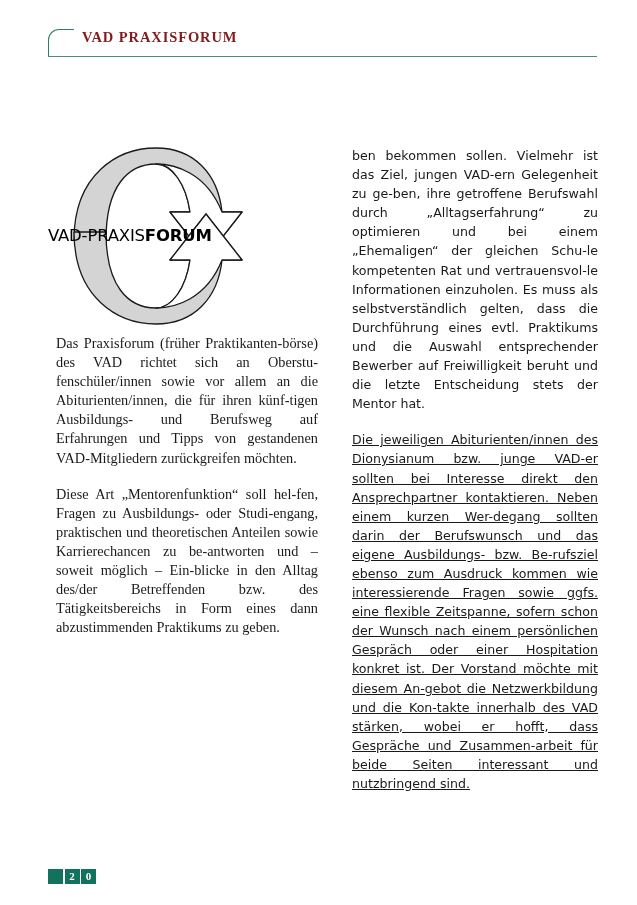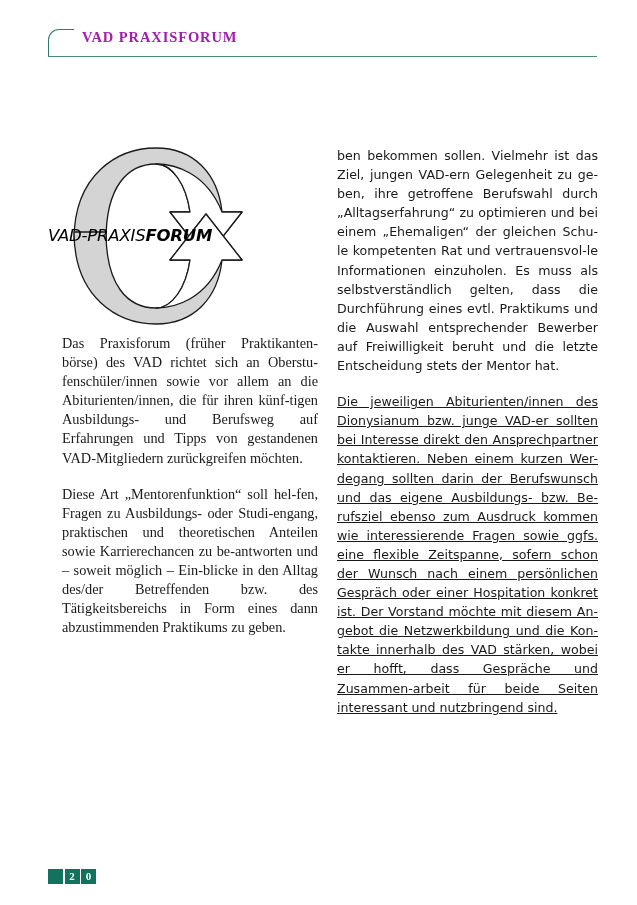--- a/index.html
+++ b/index.html
@@ -34,21 +34,21 @@
     box-sizing: border-box;
   }
   .header-title {
     position: absolute;
     left: 82px;
     top: 29px;
     font-family: "Liberation Serif", serif;
     font-weight: bold;
     font-size: 14.5px;
     letter-spacing: 0.9px;
-    color: #a21caf;
+    color: #7f1d1d;
     white-space: nowrap;
   }
   .header-rule {
     position: absolute;
     left: 48px;
     top: 55.5px;
     width: 549px;
     height: 1.4px;
     background: #4a8c7c;
   }
@@ -89,38 +89,37 @@
   .logo-text {
     position: absolute;
     left: 0px;
     top: 86px;
     width: 240px;
     font-family: "DejaVu Sans", sans-serif;
     font-size: 16.5px;
     color: #000000;
     letter-spacing: -0.2px;
     white-space: nowrap;
-    font-style: italic;
   }
   .logo-text .lt-bold { font-weight: bold; }
 
   
   .col-left p {
-    margin: 0 0 17px 14px;
+    margin: 0 0 17px 8px;
     font-family: "Liberation Serif", serif;
     font-size: 14.3px;
     line-height: 19.1px;
     text-align: justify;
     color: #1a1a1a;
     hyphens: manual;
   }
   .col-left p:last-child { margin-bottom: 0; }
 
   .col-right p {
-    margin: 0 0 17px 0;
+    margin: 0 0 17px 15px;
     font-family: "DejaVu Sans", sans-serif;
     font-size: 12.6px;
     line-height: 19.1px;
     text-align: justify;
     color: #1a1a1a;
     hyphens: manual;
   }
   .col-right p:last-child { margin-bottom: 0; text-decoration: underline; }
 
   

